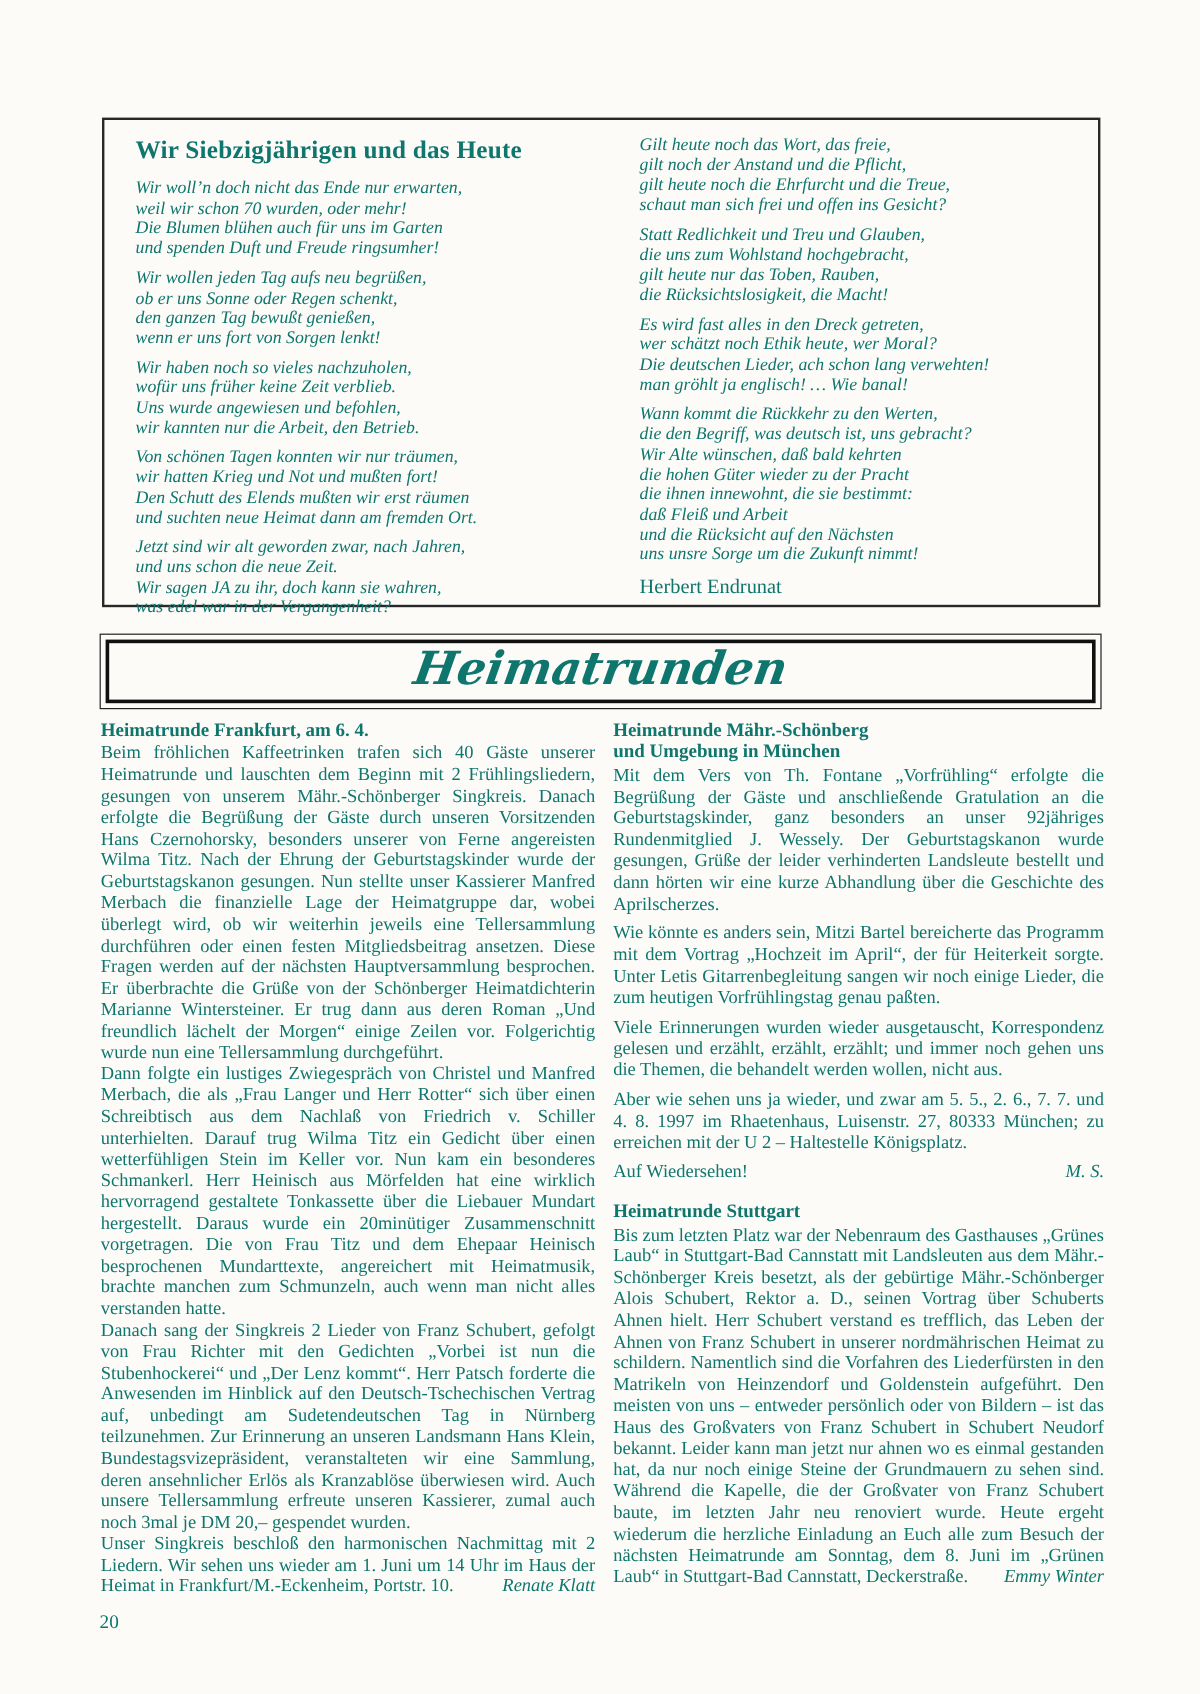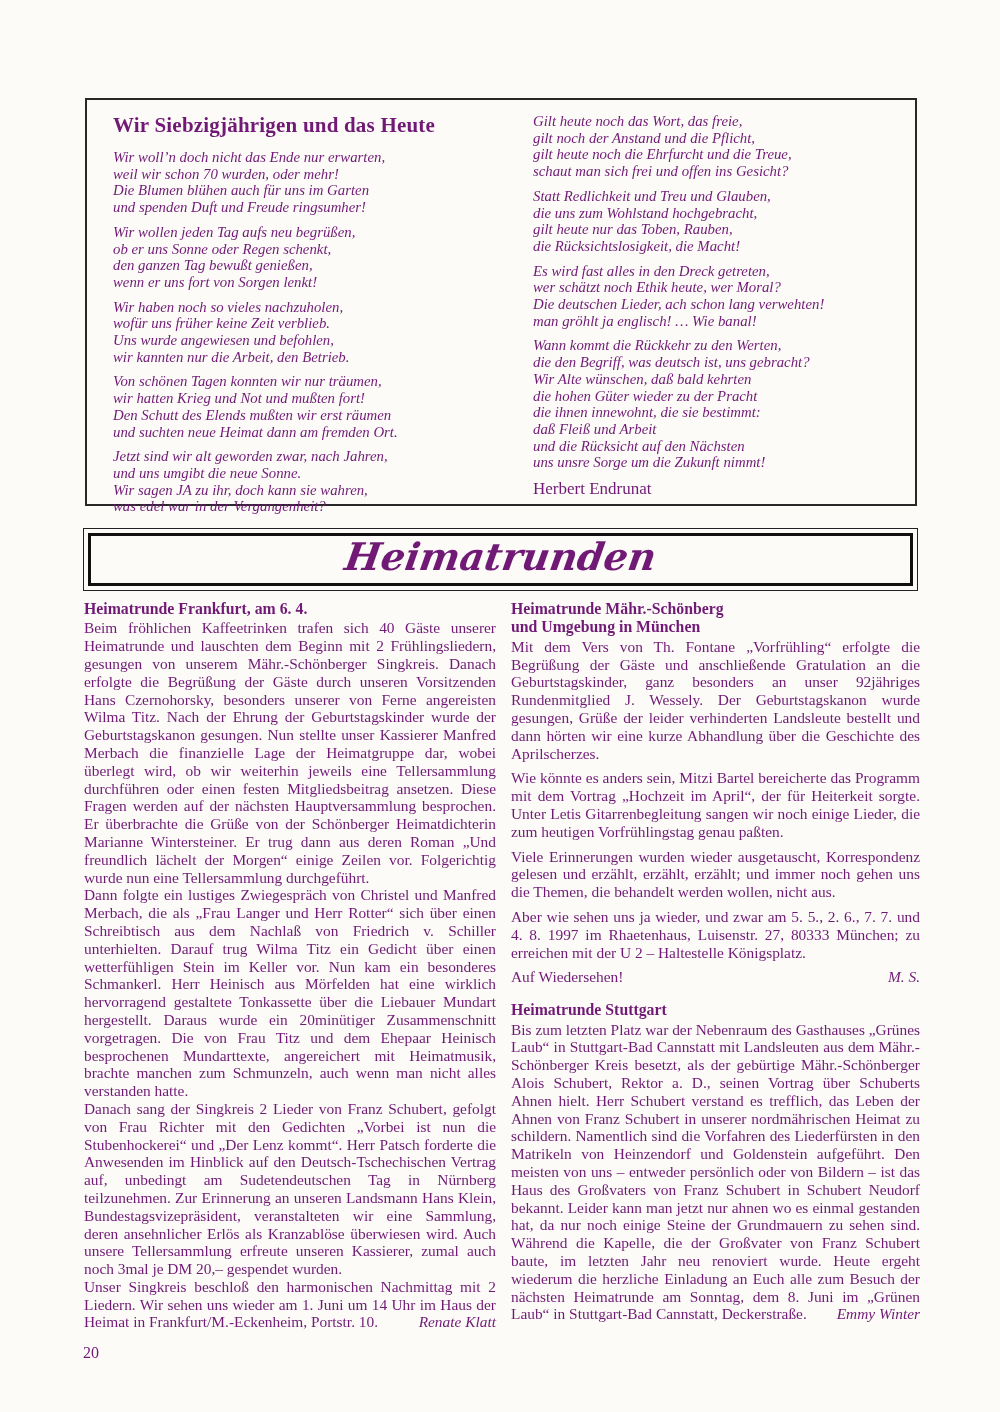--- a/index.html
+++ b/index.html
@@ -1,19 +1,19 @@
 <!DOCTYPE html>
 <html lang="de"><head>
 <meta charset="utf-8">
 <style>
   html,body { margin:0; padding:0; }
   body { background:#fcfbf8; }
   .page {
     position:relative; width:1000px; height:1412px;
-    background:#fcfbf8; color:#701a75; overflow:hidden;
+    background:#fcfbf8; color:#0f766e; overflow:hidden;
     font-family:"Liberation Serif","DejaVu Serif",serif;
   }
 
   
   .poem-box {
     position:absolute; left:85px; top:98px; width:832px; height:408px;
     border:2px solid #282828; box-sizing:border-box; padding:12px 20px 0 26px;
   }
   .poem-cols { display:flex; gap:28px; }
   .poem-left  { flex:0 0 392px; }
@@ -85,21 +85,21 @@
               <div class="pline">wir kannten nur die Arbeit, den Betrieb.</div>
             </div>
             <div class="stanza">
               <div class="pline">Von schönen Tagen konnten wir nur träumen,</div>
               <div class="pline">wir hatten Krieg und Not und mußten fort!</div>
               <div class="pline">Den Schutt des Elends mußten wir erst räumen</div>
               <div class="pline">und suchten neue Heimat dann am fremden Ort.</div>
             </div>
             <div class="stanza">
               <div class="pline">Jetzt sind wir alt geworden zwar, nach Jahren,</div>
-              <div class="pline">und uns umgibt die neue Sonne.</div>
+              <div class="pline">und uns schon die neue Zeit.</div>
               <div class="pline">Wir sagen JA zu ihr, doch kann sie wahren,</div>
               <div class="pline">was edel war in der Vergangenheit?</div>
             </div>
           </div>
       </div>
       <div class="poem-right">
         <div>
             <div class="stanza">
               <div class="pline">Gilt heute noch das Wort, das freie,</div>
               <div class="pline">gilt noch der Anstand und die Pflicht,</div>

